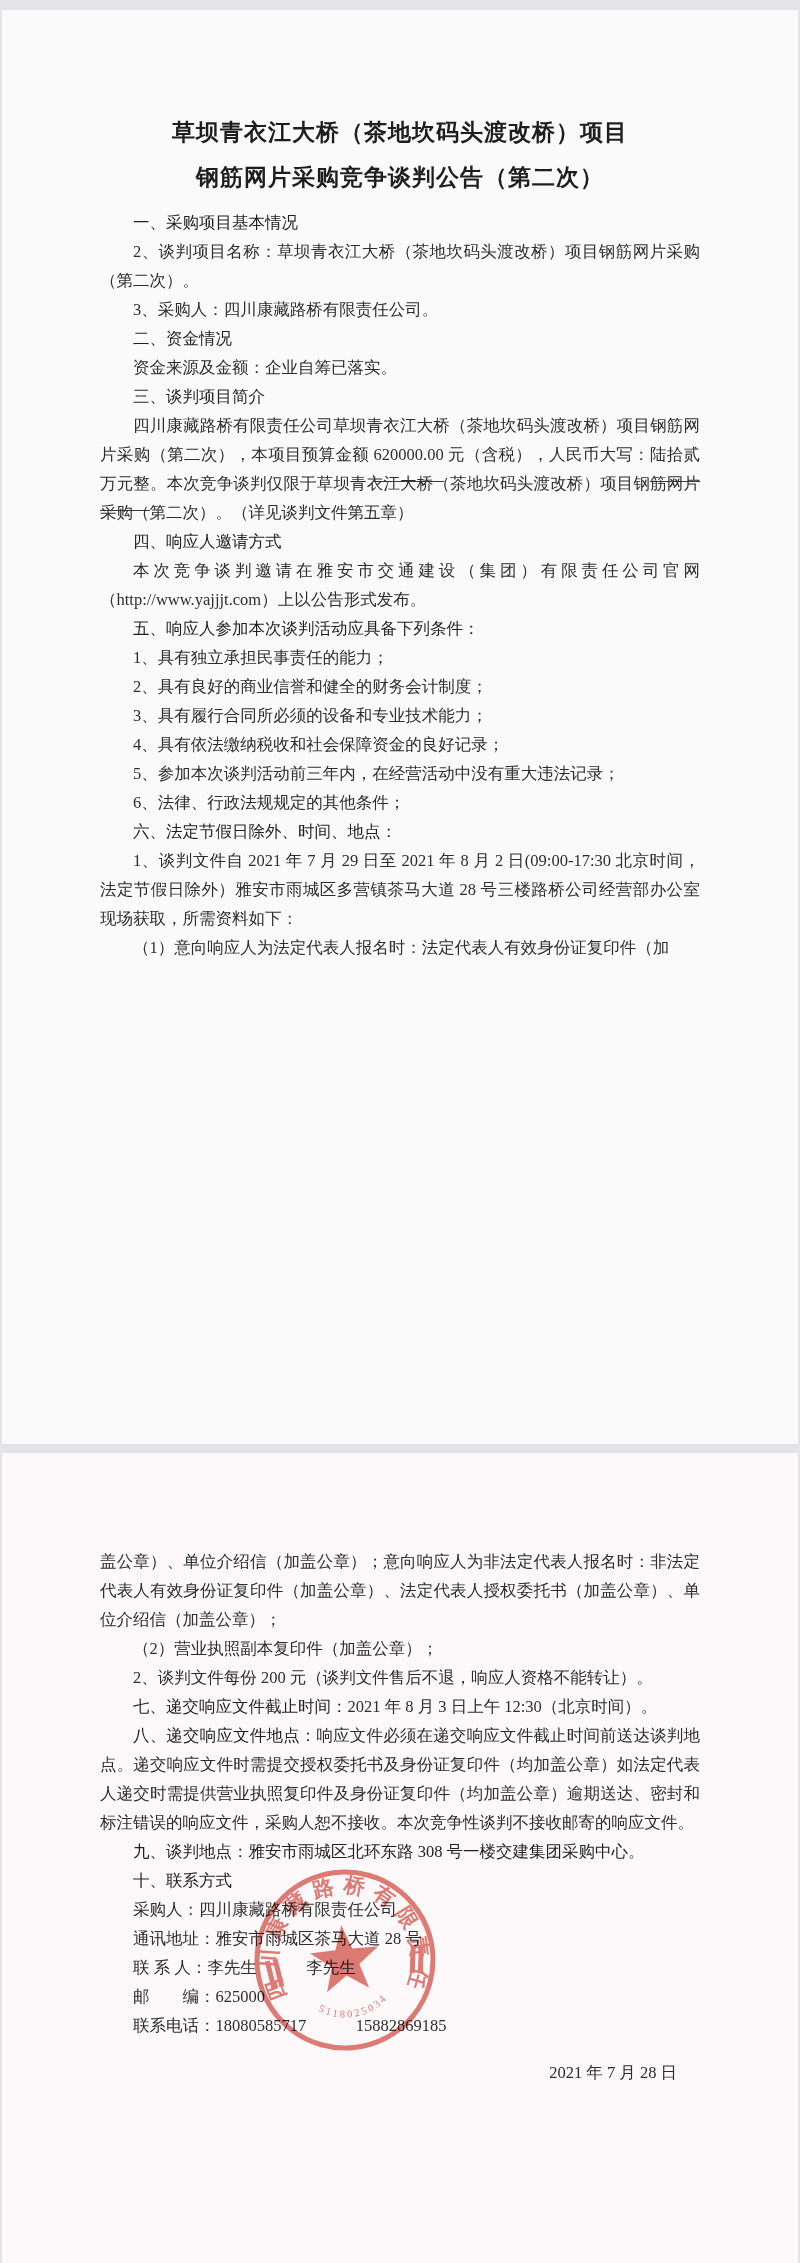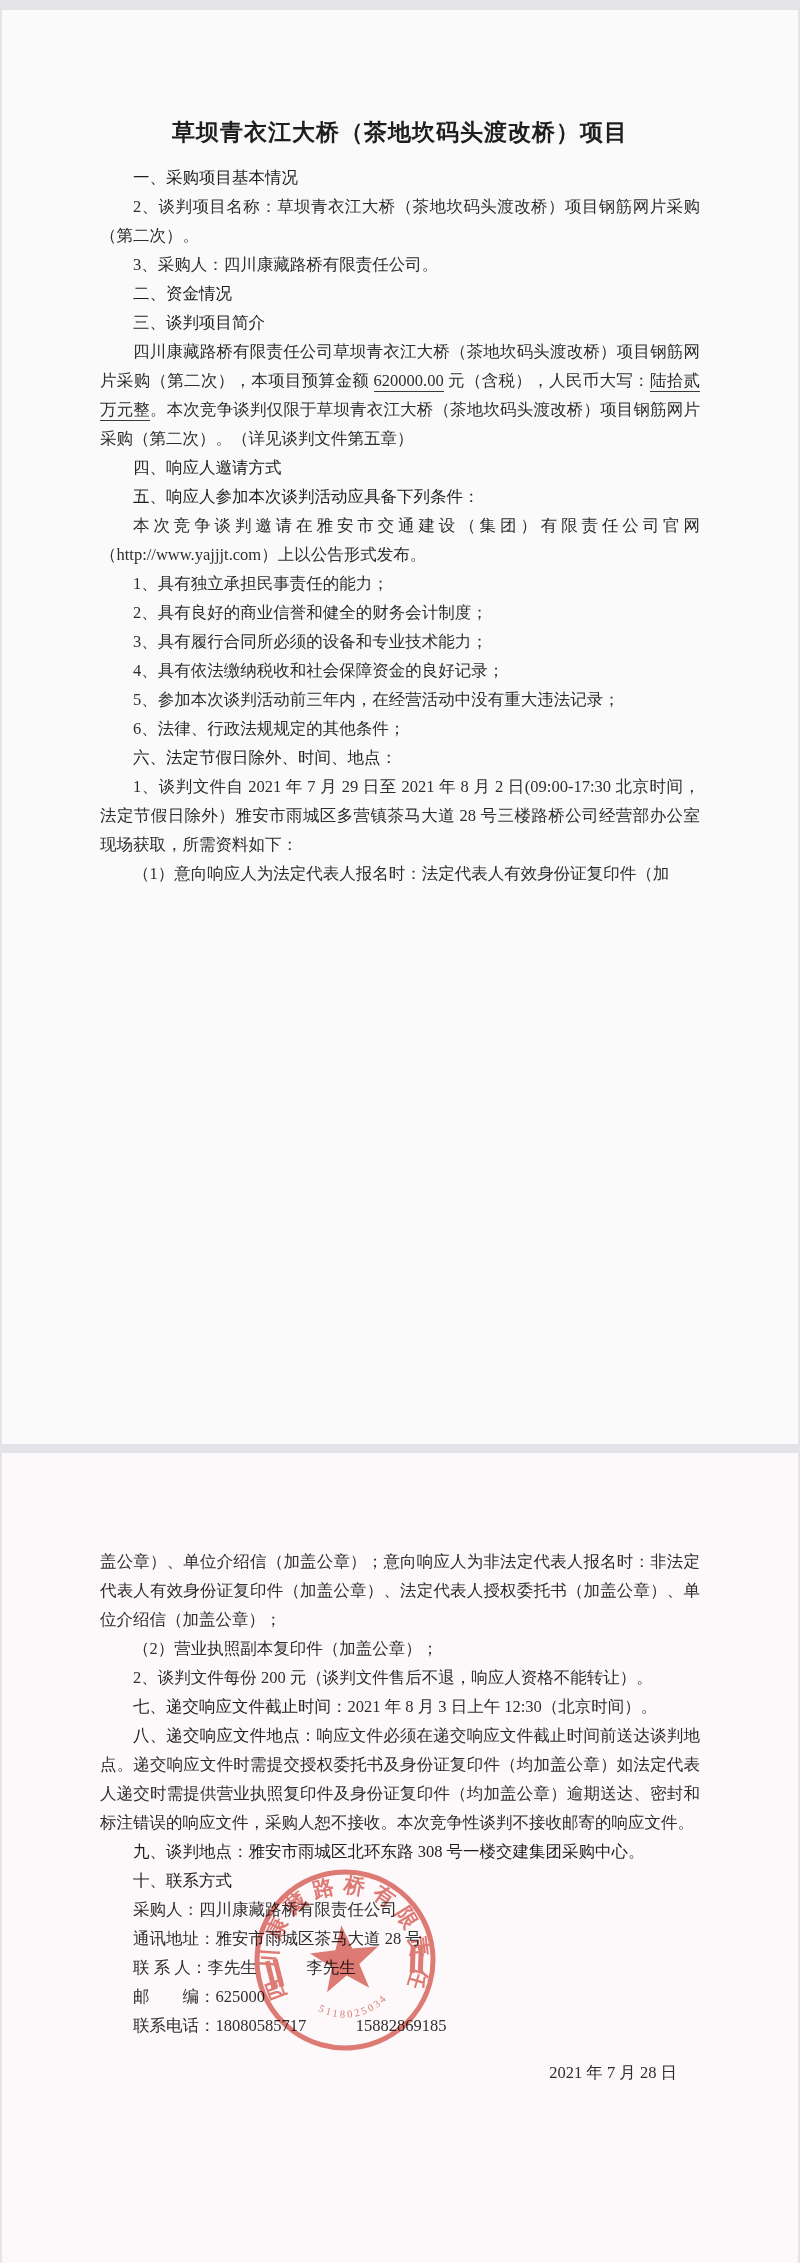--- a/index.html
+++ b/index.html
@@ -39,21 +39,21 @@
     font-weight:bold;
     text-align:center;
     line-height:45px;
     color:#1e1e1e;
     margin:0 0 8px 0;
     letter-spacing:1px;
   }
   p.para{margin:0;text-indent:2em;}
   p.cont{margin:0;text-indent:0;}
   .h{font-weight:normal;color:#1f1f1f;}
-  .u{border-bottom:1px solid #3a3a3a;padding-bottom:1px;}
+  .u{border-bottom:1px solid #3a3a3a;padding-bottom:17px;}
   p.date-line{
     margin:18px 0 0 0;
     text-align:right;
     padding-right:23px;
     text-indent:0;
   }
   .seal{
     position:absolute;
     left:243px;
     top:407px;
@@ -63,36 +63,38 @@
     transform:rotate(-6deg);
   }
 </style>
 </head>
 <body>
 
 <div class="page page1">
   <div class="content">
     <h1 class="doc-title">
       <span style="display:block">草坝青衣江大桥（茶地坎码头渡改桥）项目</span>
+      <span style="display:block">钢筋网片采购竞争谈判公告（第二次）</span>
     </h1>
 
 
     <p class="para h">一、采购项目基本情况</p>
     <p class="para">2、谈判项目名称：草坝青衣江大桥（茶地坎码头渡改桥）项目钢筋网片采购（第二次）。</p>
     <p class="para">3、采购人：四川康藏路桥有限责任公司。</p>
 
     <p class="para h">二、资金情况</p>
+    <p class="para">资金来源及金额：企业自筹已落实。</p>
 
     <p class="para h">三、谈判项目简介</p>
     <p class="para"><span>四川康藏路桥有限责任公司草坝青衣江大桥（茶地坎码头渡改桥）项目钢筋网片采购（第二次），本项目预算金额 </span><span class="u">620000.00</span><span> 元（含税），人民币大写：</span><span class="u">陆拾贰万元整</span><span>。本次竞争谈判仅限于草坝青衣江大桥（茶地坎码头渡改桥）项目钢筋网片采购（第二次）。（详见谈判文件第五章）</span></p>
 
     <p class="para h">四、响应人邀请方式</p>
+    <p class="para">本次竞争谈判邀请在雅安市交通建设（集团）有限责任公司官网（http://www.yajjjt.com）上以公告形式发布。</p>
+
     <p class="para h">五、响应人参加本次谈判活动应具备下列条件：</p>
-
-    <p class="para">本次竞争谈判邀请在雅安市交通建设（集团）有限责任公司官网（http://www.yajjjt.com）上以公告形式发布。</p>
     <p class="para">1、具有独立承担民事责任的能力；</p>
     <p class="para">2、具有良好的商业信誉和健全的财务会计制度；</p>
     <p class="para">3、具有履行合同所必须的设备和专业技术能力；</p>
     <p class="para">4、具有依法缴纳税收和社会保障资金的良好记录；</p>
     <p class="para">5、参加本次谈判活动前三年内，在经营活动中没有重大违法记录；</p>
     <p class="para">6、法律、行政法规规定的其他条件；</p>
 
     <p class="para h">六、法定节假日除外、时间、地点：</p>
     <p class="para">1、谈判文件自 2021 年 7 月 29 日至 2021 年 8 月 2 日(09:00-17:30 北京时间，法定节假日除外）雅安市雨城区多营镇茶马大道 28 号三楼路桥公司经营部办公室现场获取，所需资料如下：</p>
     <p class="para">（1）意向响应人为法定代表人报名时：法定代表人有效身份证复印件（加</p>

